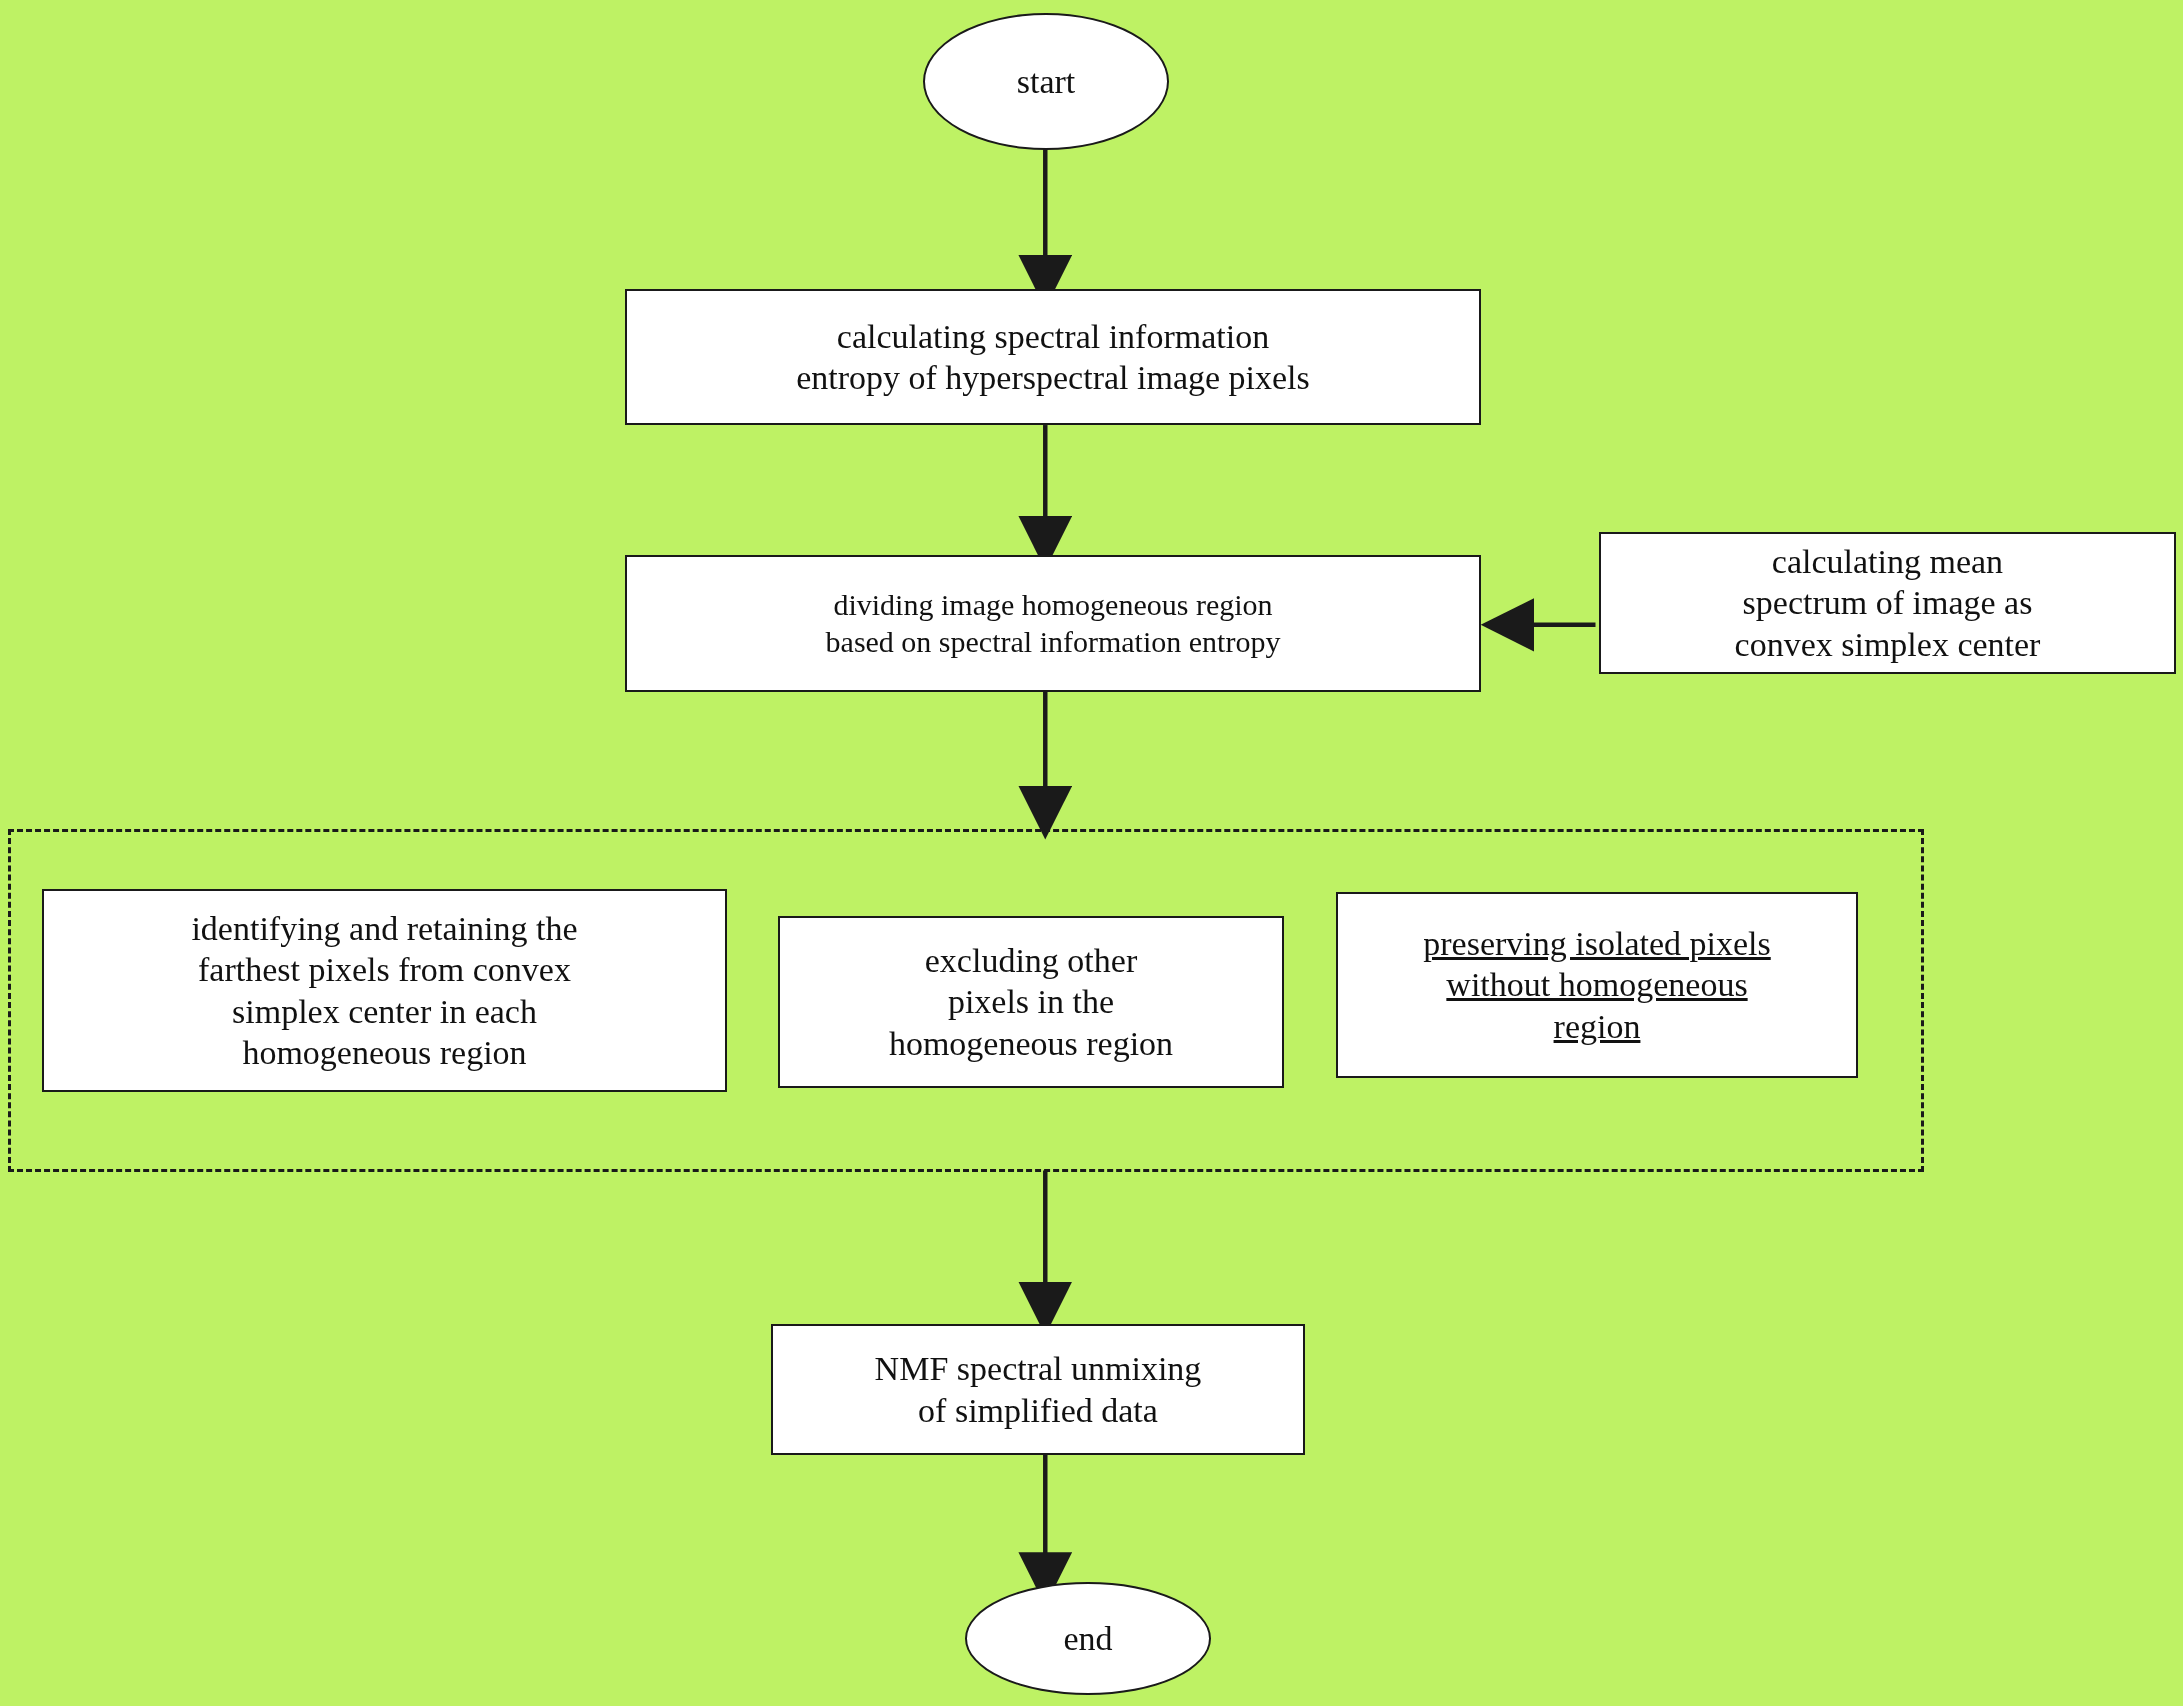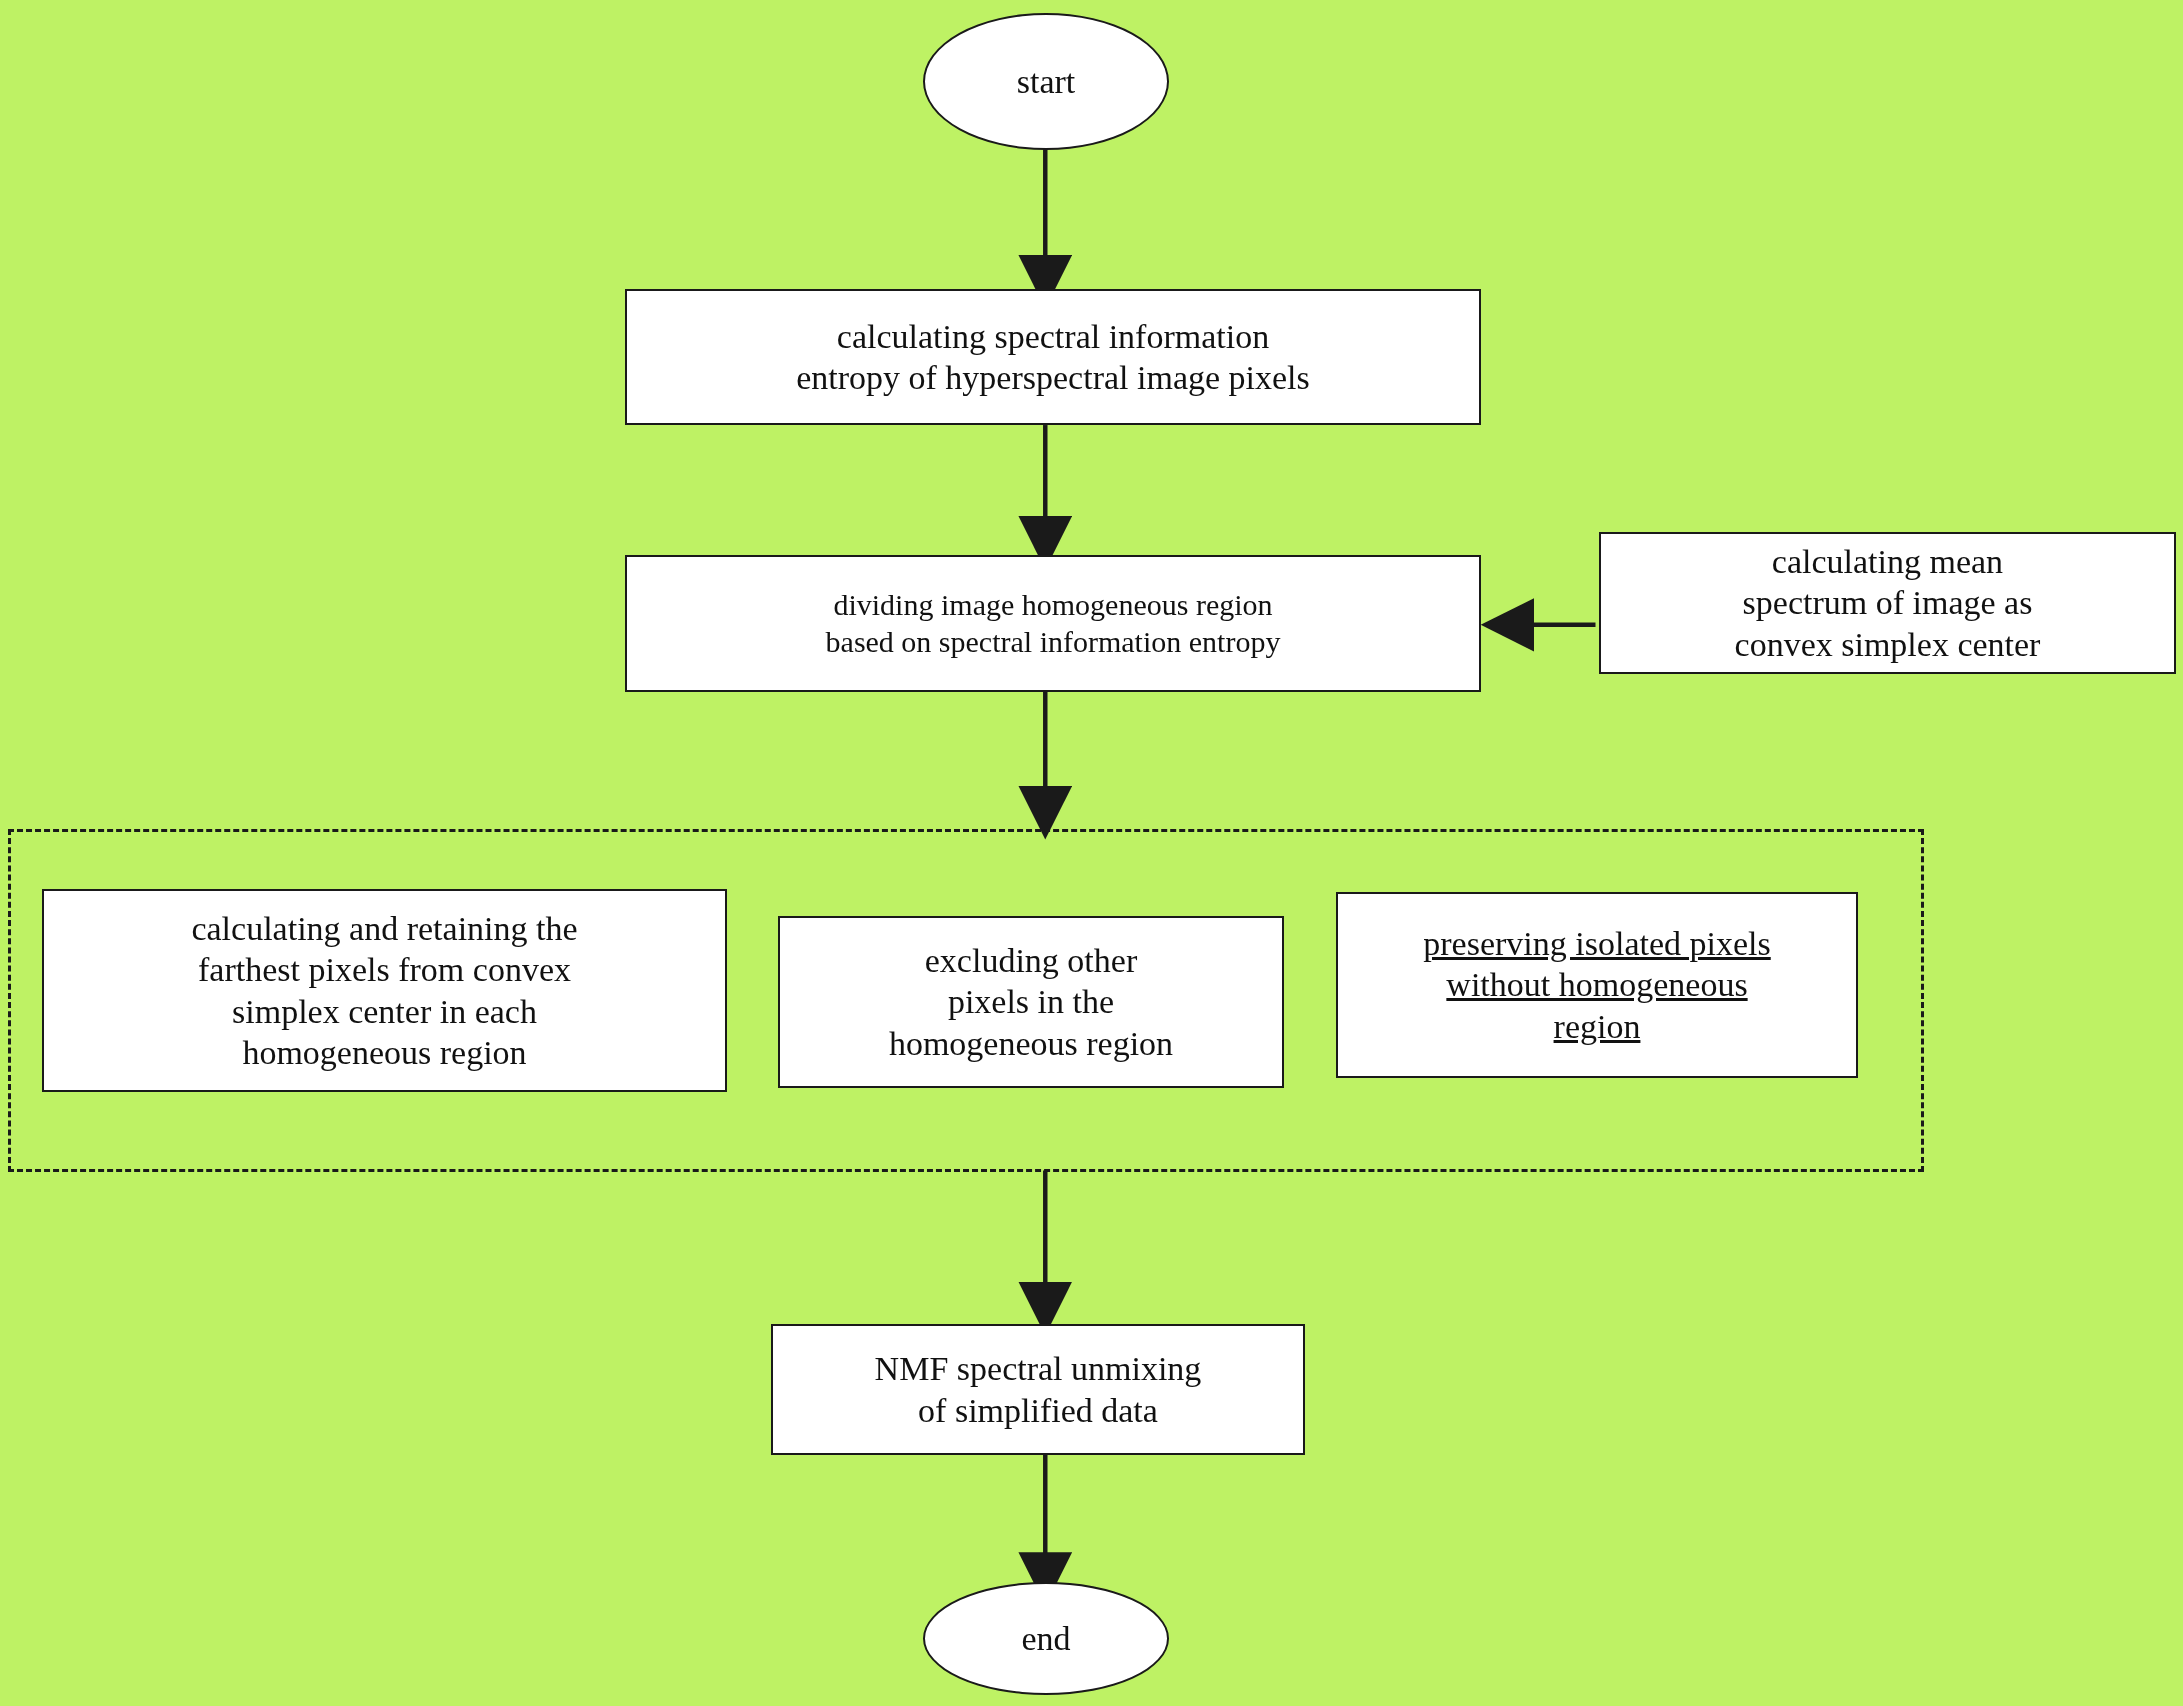--- a/index.html
+++ b/index.html
@@ -98,21 +98,21 @@
 based on spectral information entropy</span>
   </div>
 
   <div class="node rect" style="left:1599px; top:532px; width:577px; height:142px; font-size:34px;">
     <span class="node-text">calculating mean
 spectrum of image as
 convex simplex center</span>
   </div>
 
   <div class="node rect" style="left:42px; top:889px; width:685px; height:203px; font-size:34px;">
-    <span class="node-text">calculating and retaining the
+    <span class="node-text">identifying and retaining the
 farthest pixels from convex
 simplex center in each
 homogeneous region</span>
   </div>
 
   <div class="node rect" style="left:778px; top:916px; width:506px; height:172px; font-size:34px;">
     <span class="node-text">excluding other
 pixels in the
 homogeneous region</span>
   </div>
@@ -121,18 +121,18 @@
     <span class="node-text">preserving isolated pixels
 without homogeneous
 region</span>
   </div>
 
   <div class="node rect" style="left:771px; top:1324px; width:534px; height:131px; font-size:34px;">
     <span class="node-text">NMF spectral unmixing
 of simplified data</span>
   </div>
 
-  <div class="node ellipse" style="left:923px; top:1582px; width:246px; height:113px; font-size:34px;">
+  <div class="node ellipse" style="left:965px; top:1582px; width:246px; height:113px; font-size:34px;">
     <span class="node-text">end</span>
   </div>
 
 </div>
 
 
 </body></html>

